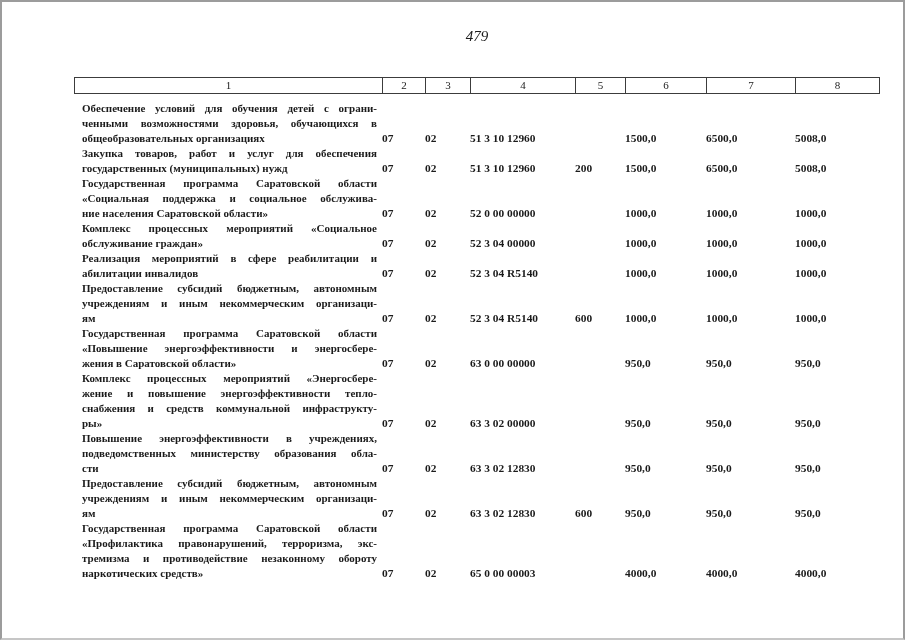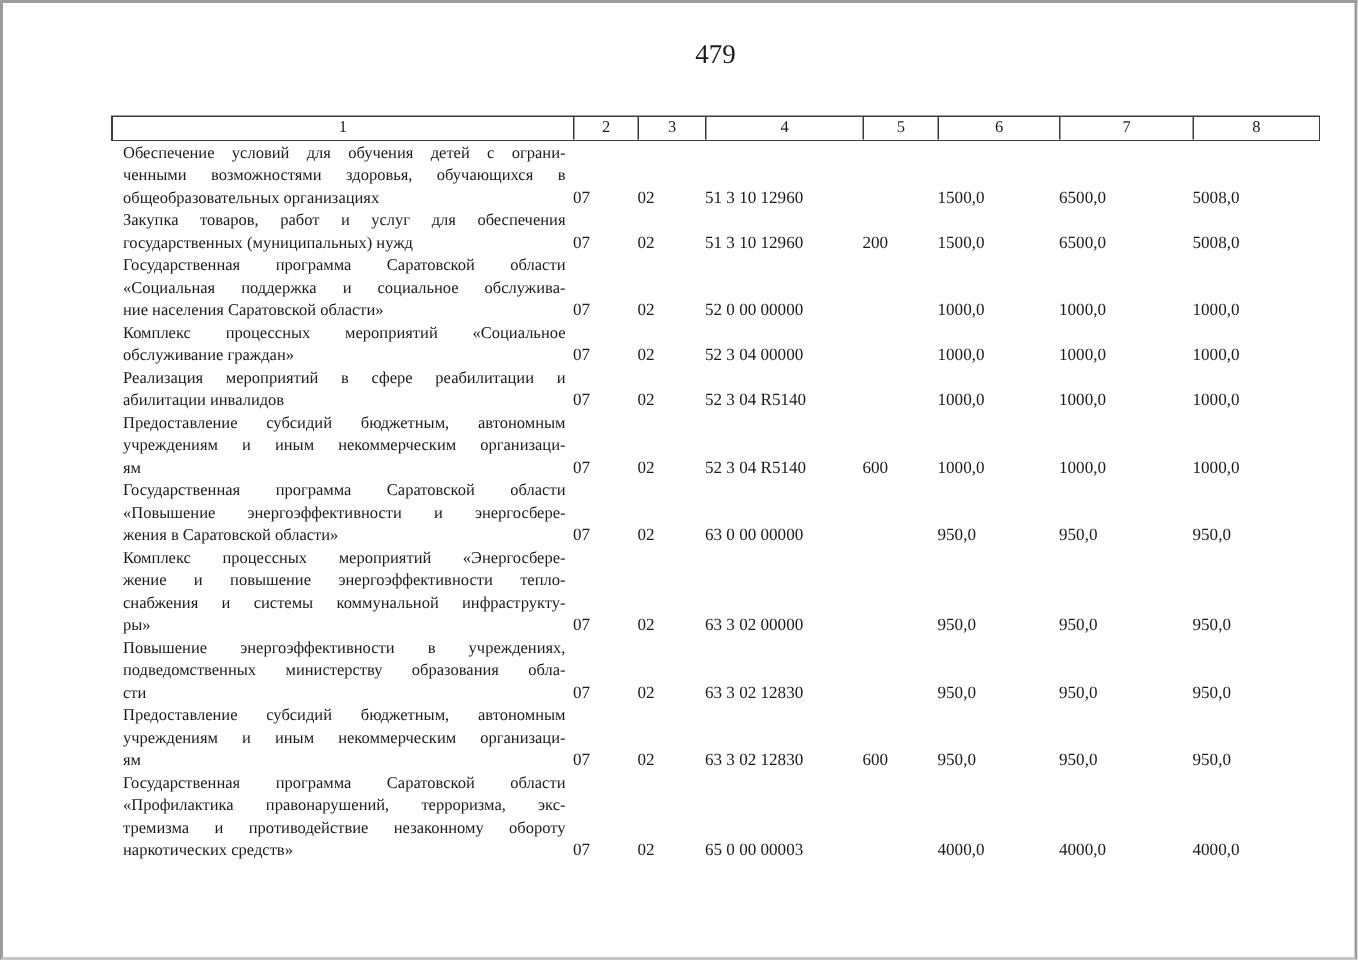--- a/index.html
+++ b/index.html
@@ -15,22 +15,23 @@
     font-family: "Liberation Serif", "DejaVu Serif", serif;
     color: #1b1b1b;
     --cols: 307px 43px 45px 105px 50px 81px 89px 84px;
   }
   .pagenum {
     position: absolute;
     top: 27px;
     left: 73px;
     width: 804px;
     text-align: center;
-    font-size: 18px;
+    font-size: 15px;
     line-height: 14px;
+    font-style: italic;
   }
   .table {
     position: absolute;
     left: 73px;
     top: 76px;
     width: 804px;
   }
   .thead {
     display: grid;
     grid-template-columns: var(--cols);
@@ -38,21 +39,21 @@
     height: 15px;
     box-shadow: 0 0 0 1px #3c3c3c;
   }
   .thead .hc {
     border-left: 1px solid #3c3c3c;
     text-align: center;
     font-size: 11px;
     line-height: 15px;
   }
   .thead .hc:first-child { border-left: none; }
-  .tbody { margin-top: 2px; }
+  .tbody { margin-top: 8px; font-weight: bold; }
   .row {
     display: grid;
     grid-template-columns: var(--cols);
     width: 804px;
     align-items: end;
   }
   .desc {
     box-sizing: border-box;
     padding: 0 5px 0 7px;
     font-size: 11px;
@@ -184,21 +185,21 @@
           <div class="num">63 0 00 00000</div>
           <div class="num"></div>
           <div class="amt">950,0</div>
           <div class="amt">950,0</div>
           <div class="amt">950,0</div>
         </div>
         <div class="row">
           <div class="desc">
             <div class="jline">Комплекс процессных мероприятий «Энергосбере-</div>
             <div class="jline">жение и повышение энергоэффективности тепло-</div>
-            <div class="jline">снабжения и системы коммунальной инфраструкту-</div>
+            <div class="jline">снабжения и средств коммунальной инфраструкту-</div>
             <div class="jline jlast">ры»</div>
           </div>
           <div class="num">07</div>
           <div class="num">02</div>
           <div class="num">63 3 02 00000</div>
           <div class="num"></div>
           <div class="amt">950,0</div>
           <div class="amt">950,0</div>
           <div class="amt">950,0</div>
         </div>

